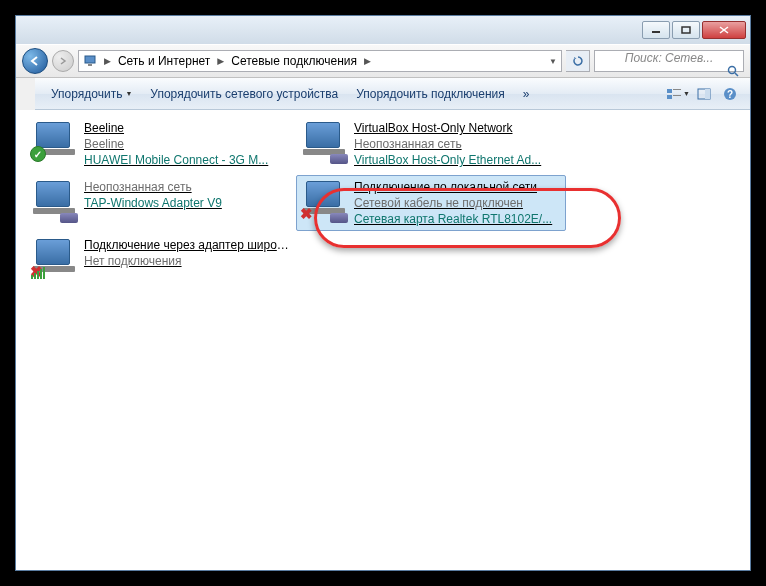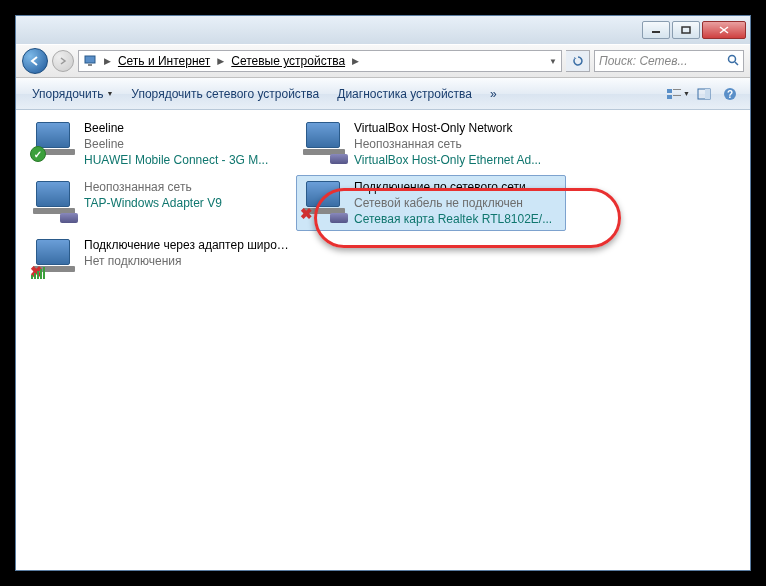--- a/index.html
+++ b/index.html
@@ -8,45 +8,45 @@
 .titlebar { height: 28px; background: linear-gradient(to bottom, #e8f0f8, #d0dce8); display: flex; justify-content: flex-end; align-items: center; padding: 0 4px; gap: 2px; }
 .tb-btn { width: 28px; height: 18px; border: 1px solid #8a9db0; border-radius: 2px; display: flex; align-items: center; justify-content: center; font-size: 10px; cursor: pointer; }
 .tb-min { background: linear-gradient(to bottom,#f5f9fc,#d5e3ee); }
 .tb-max { background: linear-gradient(to bottom,#f5f9fc,#d5e3ee); }
 .tb-close { width: 44px; background: linear-gradient(to bottom,#e9a0a0,#cf4040); color:#fff; border-color:#963030; }
 .navbar { height: 34px; background: linear-gradient(to bottom,#f8f8f8,#e8e8e8); border-top:1px solid #fff; border-bottom:1px solid #c0c0c0; display:flex; align-items:center; padding:0 6px; gap:4px; }
 .nav-back { width:26px; height:26px; border-radius:50%; background: radial-gradient(circle at 30% 30%, #7db9e8, #1e5799); border:1px solid #1a4d80; display:flex; align-items:center; justify-content:center; color:#fff; font-size:14px; cursor:pointer; }
 .nav-fwd { width:22px; height:22px; border-radius:50%; background: radial-gradient(circle at 30% 30%, #eee, #ccc); border:1px solid #aaa; display:flex; align-items:center; justify-content:center; color:#888; font-size:12px; }
 .addr { flex:1; height:22px; background:#fff; border:1px solid #abadb3; display:flex; align-items:center; padding:0 4px; font-size:12px; gap:2px; }
 .addr-icon { width:16px; height:16px; display:inline-flex; align-items:center; justify-content:center; }
-.crumb { color:#000; cursor:pointer; padding:0 2px;text-decoration:underline; }
+.crumb { color:#000; cursor:pointer; padding:0 2px; }
 .crumb-sep { color:#555; font-size:9px; padding:0 3px; }
 .refresh { width:24px; height:22px; border:1px solid #abadb3; border-left:none; background:#e8eef5; display:flex; align-items:center; justify-content:center; font-size:11px; cursor:pointer; }
-.search { width:150px; height:22px; border:1px solid #abadb3; background:#fff; display:flex; align-items:center; padding:0 4px; font-size:12px; color:#888; font-style:italic; }
+.search { width:150px; height:22px; border:1px solid #abadb3; background:#fff; display:flex; align-items:center; padding:0 4px; font-size:12px; color:#888; font-style:italic;flex-direction:column; }
 .search-icon { margin-left:auto; color:#3a6ea5; font-size:11px; font-style:normal; }
-.toolbar { height:32px; background: linear-gradient(to bottom,#fafcfe,#e4ecf5 50%, #d9e4f0 51%, #e8eff7); border-bottom:1px solid #b8c8d8; display:flex; align-items:center; padding:0 8px; font-size:12px; gap:2px; }
+.toolbar { height:32px; background: linear-gradient(to bottom,#fafcfe,#e4ecf5 50%, #d9e4f0 51%, #e8eff7); border-bottom:1px solid #b8c8d8; display:flex; align-items:center; padding:0 8px; font-size:12px; gap:2px;margin-left:19px; }
 .tb-item { padding:4px 8px; cursor:pointer; color:#1a3e6e; display:flex; align-items:center; gap:3px; }
 .tb-drop { font-size:7px; color:#333; }
 .tb-spacer { flex:1; }
 .tb-icon { width:24px; height:22px; display:flex; align-items:center; justify-content:center; cursor:pointer; font-size:13px; color:#3a6ea5; }
 .content { position:absolute; top:94px; left:0; right:0; bottom:0; background:#fff; overflow:auto; padding:6px 10px; }
 .conn-grid { display:flex; flex-wrap:wrap; }
 .conn { width:270px; display:flex; gap:6px; padding:4px; margin-bottom:2px; cursor:pointer; }
 .conn.selected { background:#cde6f7; border:1px solid #7da2ce; border-radius:2px; padding:3px; }
 .conn-ico { width:48px; height:44px; flex-shrink:0; position:relative; }
 .monitor { position:absolute; left:6px; top:2px; width:34px; height:26px; background:linear-gradient(to bottom,#6a9ed8,#3a6ea5); border:1px solid #2a5a8a; border-radius:2px; }
 .monitor::after { content:''; position:absolute; left:-4px; bottom:-8px; width:42px; height:6px; background:#888; border-radius:1px; }
 .badge { position:absolute; left:0; bottom:2px; width:16px; height:16px; border-radius:50%; display:flex; align-items:center; justify-content:center; font-size:10px; font-weight:bold; }
 .badge.ok { background:#3ca03c; color:#fff; border:1px solid #2a7a2a; }
 .badge.bars { background:transparent; border:none; }
 .bars { display:flex; gap:1px; align-items:flex-end; height:14px; }
 .bars span { width:2px; background:#3ca03c; }
 .bars span:nth-child(1){height:4px} .bars span:nth-child(2){height:6px} .bars span:nth-child(3){height:8px} .bars span:nth-child(4){height:10px} .bars span:nth-child(5){height:12px}
 .cable { position:absolute; right:0; bottom:0; width:18px; height:10px; background:linear-gradient(to bottom,#88b,#558); border-radius:2px; }
-.conn-txt { font-size:12px; line-height:1.35; min-width:0; flex:1; }
+.conn-txt { font-size:12px; line-height:1.35; min-width:0; flex:1;text-decoration:underline; }
 .conn-name { color:#000; white-space:nowrap; overflow:hidden; text-overflow:ellipsis; }
 .conn-status { color:#6d6d6d; white-space:nowrap; overflow:hidden; text-overflow:ellipsis; }
 .conn-dev { color:#0f766e; white-space:nowrap; overflow:hidden; text-overflow:ellipsis; }
 .callout { position:absolute; left:298px; top:172px; width:307px; height:60px; border:3px solid #e83030; border-radius:30px; pointer-events:none; box-shadow:0 3px 6px rgba(0,0,0,0.35); }
 .xmark { position:absolute; left:0; bottom:0; color:#d03030; font-size:15px; font-weight:bold; }
 </style>
 </head>
 <body>
 
 <div class="window">
@@ -83,21 +83,21 @@
     <div class="addr">
       <span class="addr-icon">
         <svg width="16" height="16">
             <rect x="2" y="3" width="10" height="7" fill="#5a8fc8" stroke="#2a5a8a"></rect>
             <rect x="5" y="11" width="4" height="2" fill="#888"></rect>
           </svg>
       </span>
       <span class="crumb-sep">▶</span>
       <span class="crumb">Сеть и Интернет</span>
       <span class="crumb-sep">▶</span>
-      <span class="crumb">Сетевые устройства</span>
+      <span class="crumb">Сетевые подключения</span>
       <span class="crumb-sep">▶</span>
       <span style="flex:1"></span>
       <span style="font-size:8px;color:#555">▼</span>
     </div>
     <div class="refresh">
       <svg width="12" height="12">
           <path d="M6 2 A4 4 0 1 1 2.5 4" fill="none" stroke="#3a6ea5" stroke-width="1.5"></path>
           <path d="M2 2 L2.5 4 L4.5 3.5" fill="#3a6ea5"></path>
         </svg>
     </div>
@@ -111,21 +111,21 @@
       </span>
     </div>
   </div>
 
   <div class="toolbar">
     <div class="tb-item">
       <span>Упорядочить</span>
         <span class="tb-drop">▼</span>
     </div>
     <div class="tb-item">Упорядочить сетевого устройства</div>
-    <div class="tb-item">Диагностика устройства</div>
+    <div class="tb-item">Упорядочить подключения</div>
     <div class="tb-item">»</div>
     <div class="tb-spacer"></div>
     <div class="tb-icon">
       <svg width="16" height="14">
           <rect x="1" y="2" width="5" height="4" fill="#5a8fc8"></rect>
           <rect x="7" y="2" width="8" height="1" fill="#888"></rect>
           <rect x="1" y="8" width="5" height="4" fill="#5a8fc8"></rect>
           <rect x="7" y="8" width="8" height="1" fill="#888"></rect>
         </svg>
       <span class="tb-drop" style="margin-left:2px">▼</span>
@@ -178,21 +178,21 @@
             <div class="conn-dev">TAP-Windows Adapter V9</div>
           </div>
         </div>
         <div class="conn selected">
           <div class="conn-ico">
             <div class="monitor"></div>
             <div class="xmark">✖</div>
             <div class="cable"></div>
           </div>
           <div class="conn-txt">
-            <div class="conn-name">Подключение по сетевого сети</div>
+            <div class="conn-name">Подключение по локальной сети</div>
             <div class="conn-status">Сетевой кабель не подключен</div>
             <div class="conn-dev">Сетевая карта Realtek RTL8102E/...</div>
           </div>
         </div>
         <div class="conn">
           <div class="conn-ico">
             <div class="monitor"></div>
             <div class="xmark">✖</div>
             <div class="badge bars">
               <div class="bars">

